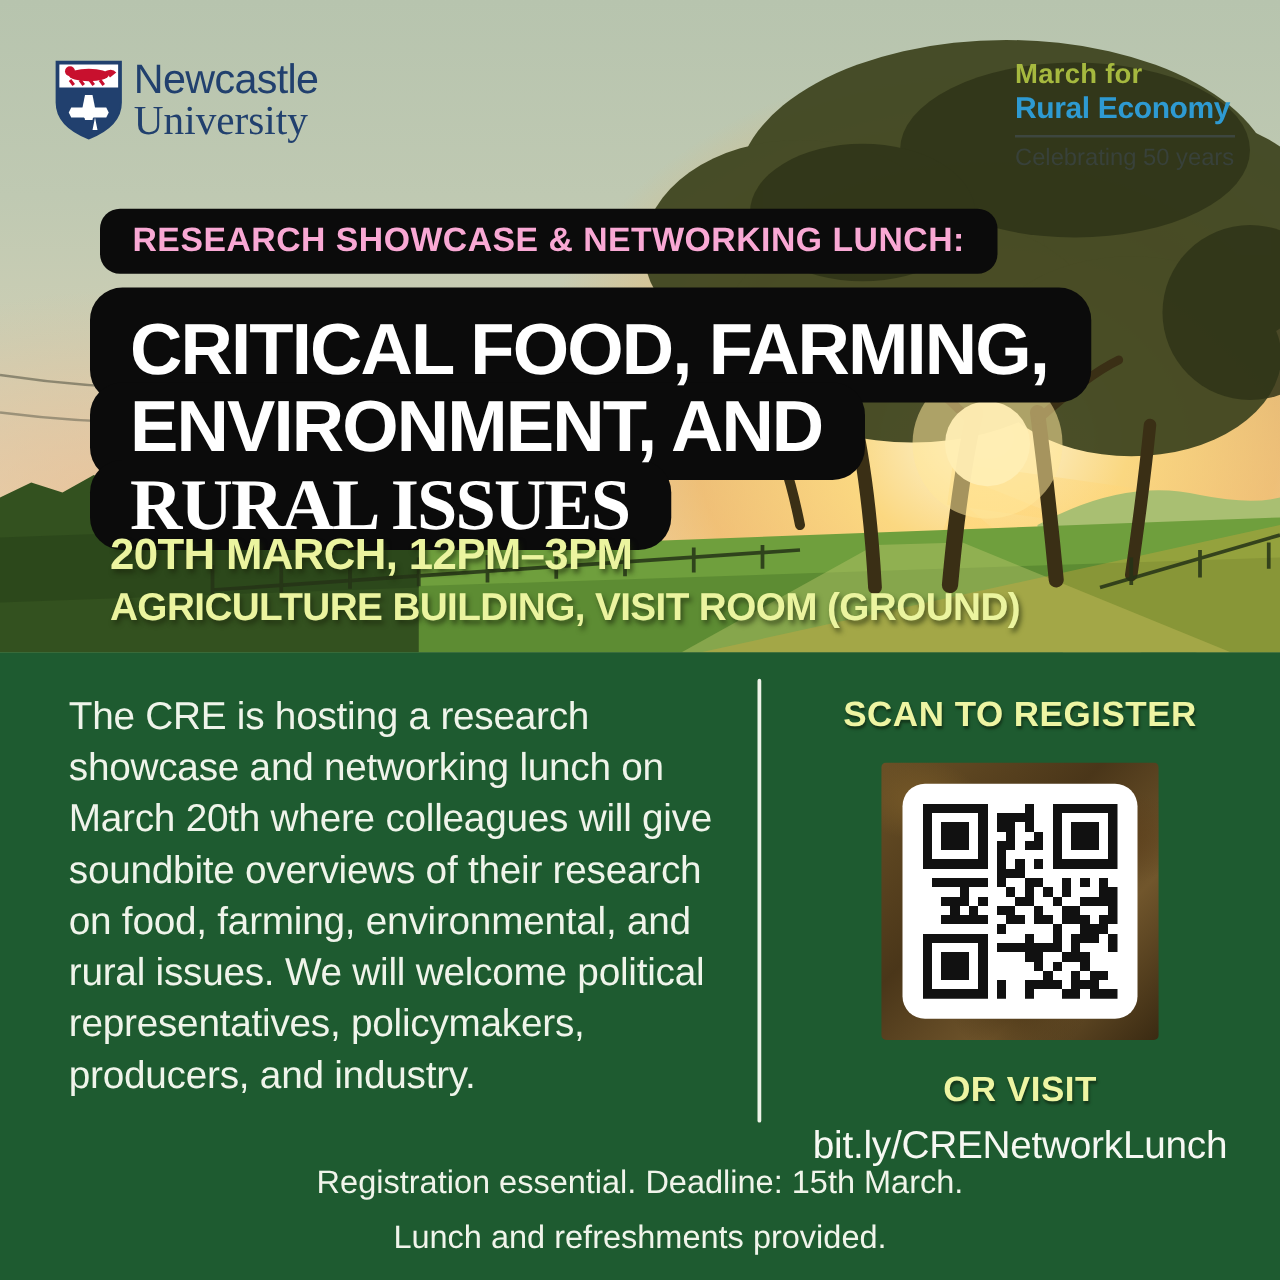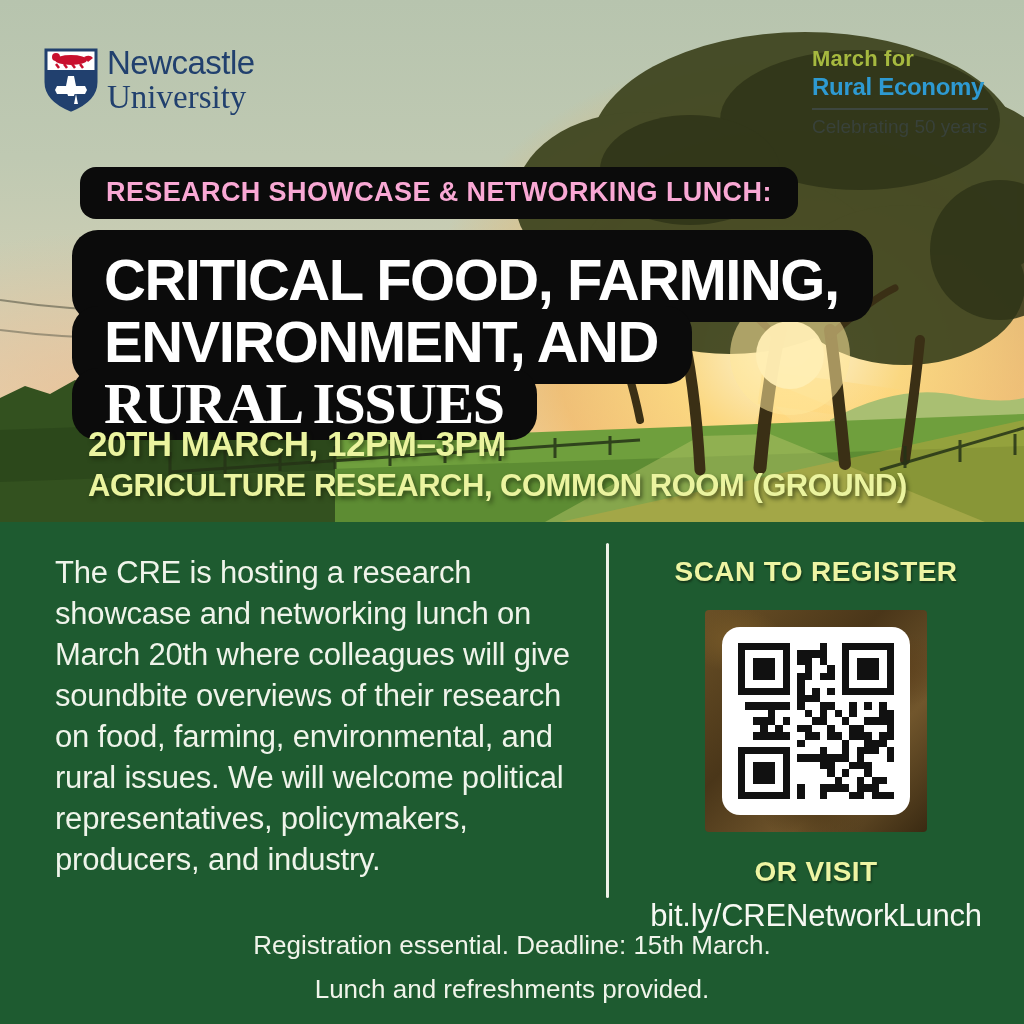--- a/index.html
+++ b/index.html
@@ -170,21 +170,21 @@
       <div class="cre-tagline">Celebrating 50 years</div>
     </div>
 
     <div class="kicker">RESEARCH SHOWCASE &amp; NETWORKING LUNCH:</div>
     <div class="title-block">
       <div class="title-line">CRITICAL FOOD, FARMING,</div>
       <div class="title-line">ENVIRONMENT, AND</div>
       <div class="title-line">RURAL ISSUES</div>
     </div>
     <div class="event-when">20TH MARCH, 12PM–3PM</div>
-    <div class="event-where">AGRICULTURE RESEARCH, COMMON ROOM (GROUND)</div>
+    <div class="event-where">AGRICULTURE BUILDING, VISIT ROOM (GROUND)</div>
   </div>
 
   <div class="panel">
     <p class="desc">The CRE is hosting a research showcase and networking lunch on March 20th where colleagues will give soundbite overviews of their research on food, farming, environmental, and rural issues. We will welcome political representatives, policymakers, producers, and industry.</p>
     <div class="divider"></div>
 
     <div class="register">
       <div class="scan-label">SCAN TO REGISTER</div>
       <div class="qr-frame">
         <div class="qr-white">

